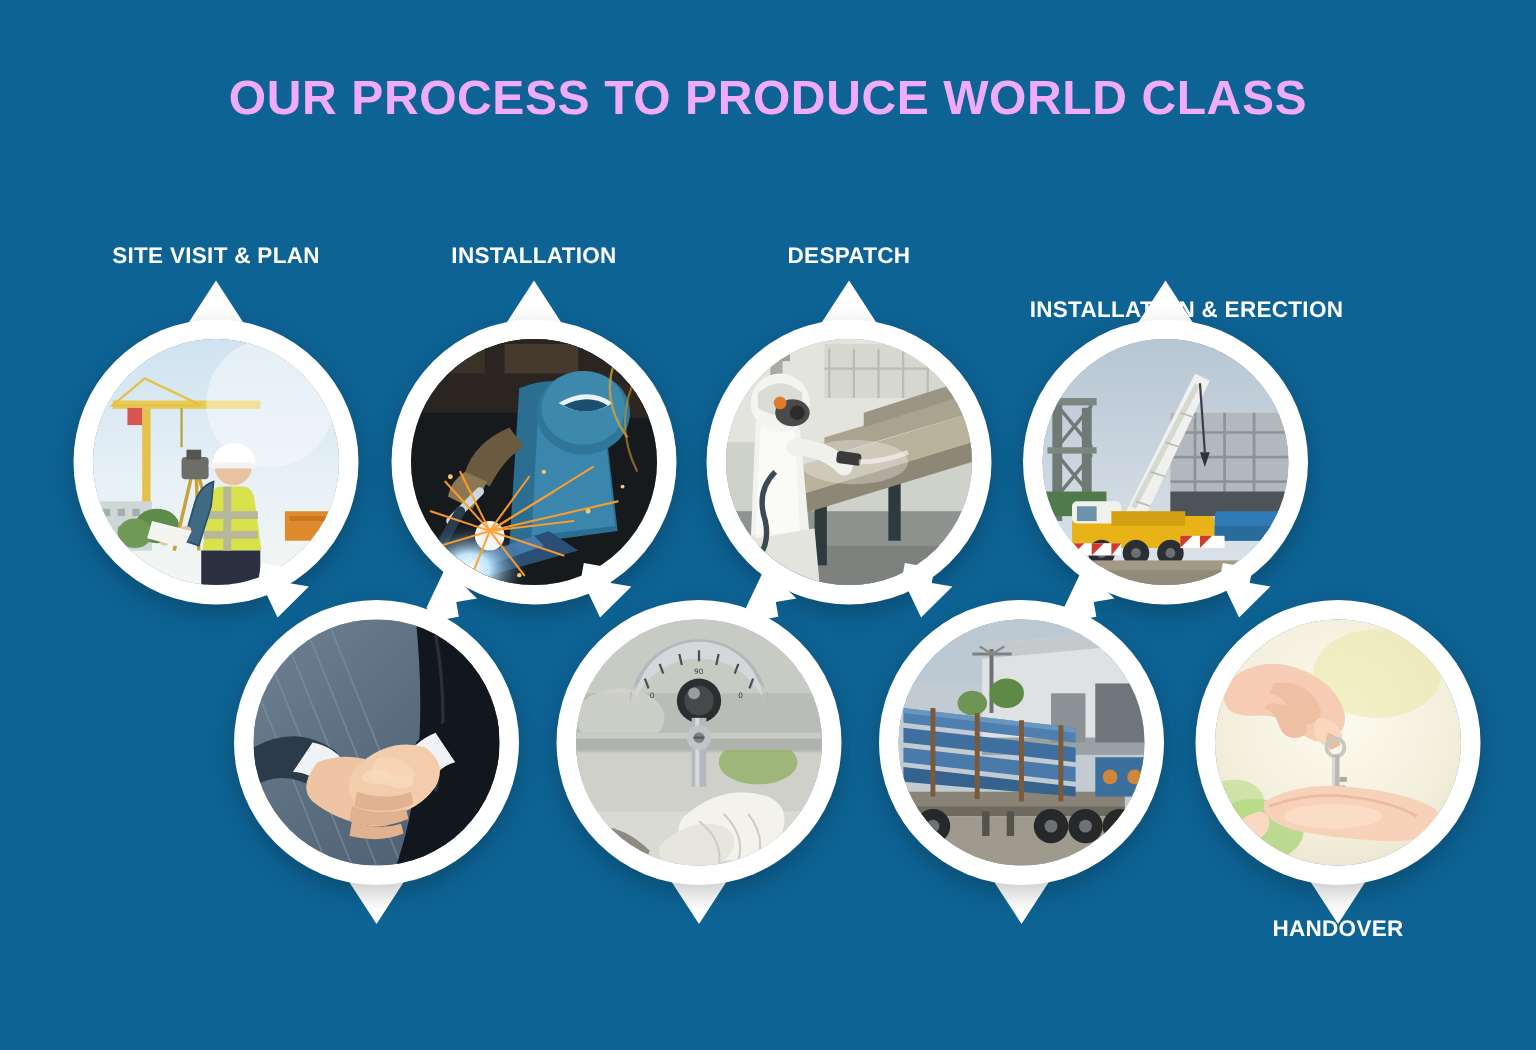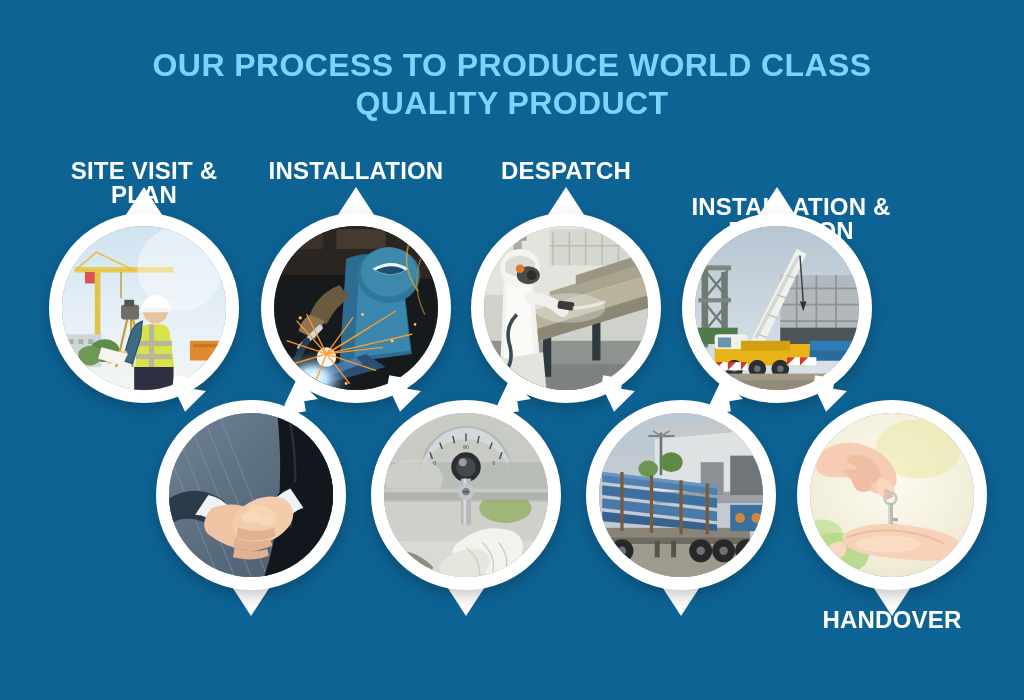--- a/index.html
+++ b/index.html
@@ -22,36 +22,36 @@
     position:absolute;
     top:46px; left:0; width:1024px;
     text-align:center;
   }
   #title-block .tline {
     display:block;
     font-size:32px;
     font-weight:bold;
     letter-spacing:0.4px;
     line-height:38px;
-    color:#7dd3fc;
+    color:#f0abfc;
     white-space:nowrap;
   }
 
   
   #stage {
     position:absolute;
     top:0; left:0;
     width:1024px; height:700px;
   }
 
   
   .stage-label {
     position:absolute;
     text-align:center;
-    font-size:24px;
+    font-size:15px;
     font-weight:bold;
     line-height:24px;
     letter-spacing:0.2px;
     color:#ffffff;
     white-space:pre-line;
     pointer-events:none;
   }
 
   
   .node {
@@ -103,21 +103,20 @@
     width:46px; height:46px;
     pointer-events:none;
   }
   .arrow svg { display:block; width:100%; height:100%; }
 </style>
 </head>
 <body style="background: rgb(13, 99, 148);">
 
 <div id="title-block">
   <span class="tline">OUR PROCESS TO PRODUCE WORLD CLASS</span>
-  <span class="tline">QUALITY PRODUCT</span>
 </div>
 
 <div id="stage">
 
   <div class="stage-label" style="left:48px;  top:159px; width:192px;">SITE VISIT &amp; PLAN</div>
   <div class="stage-label" style="left:258px; top:159px; width:196px;">INSTALLATION</div>
   <div class="stage-label" style="left:470px; top:159px; width:192px;">DESPATCH</div>
   <div class="stage-label" style="left:645px; top:159px; width:292px;margin-top:36px;">INSTALLATION &amp; ERECTION</div>
 
   <div class="node up" style="left:49px; top:213px;">

